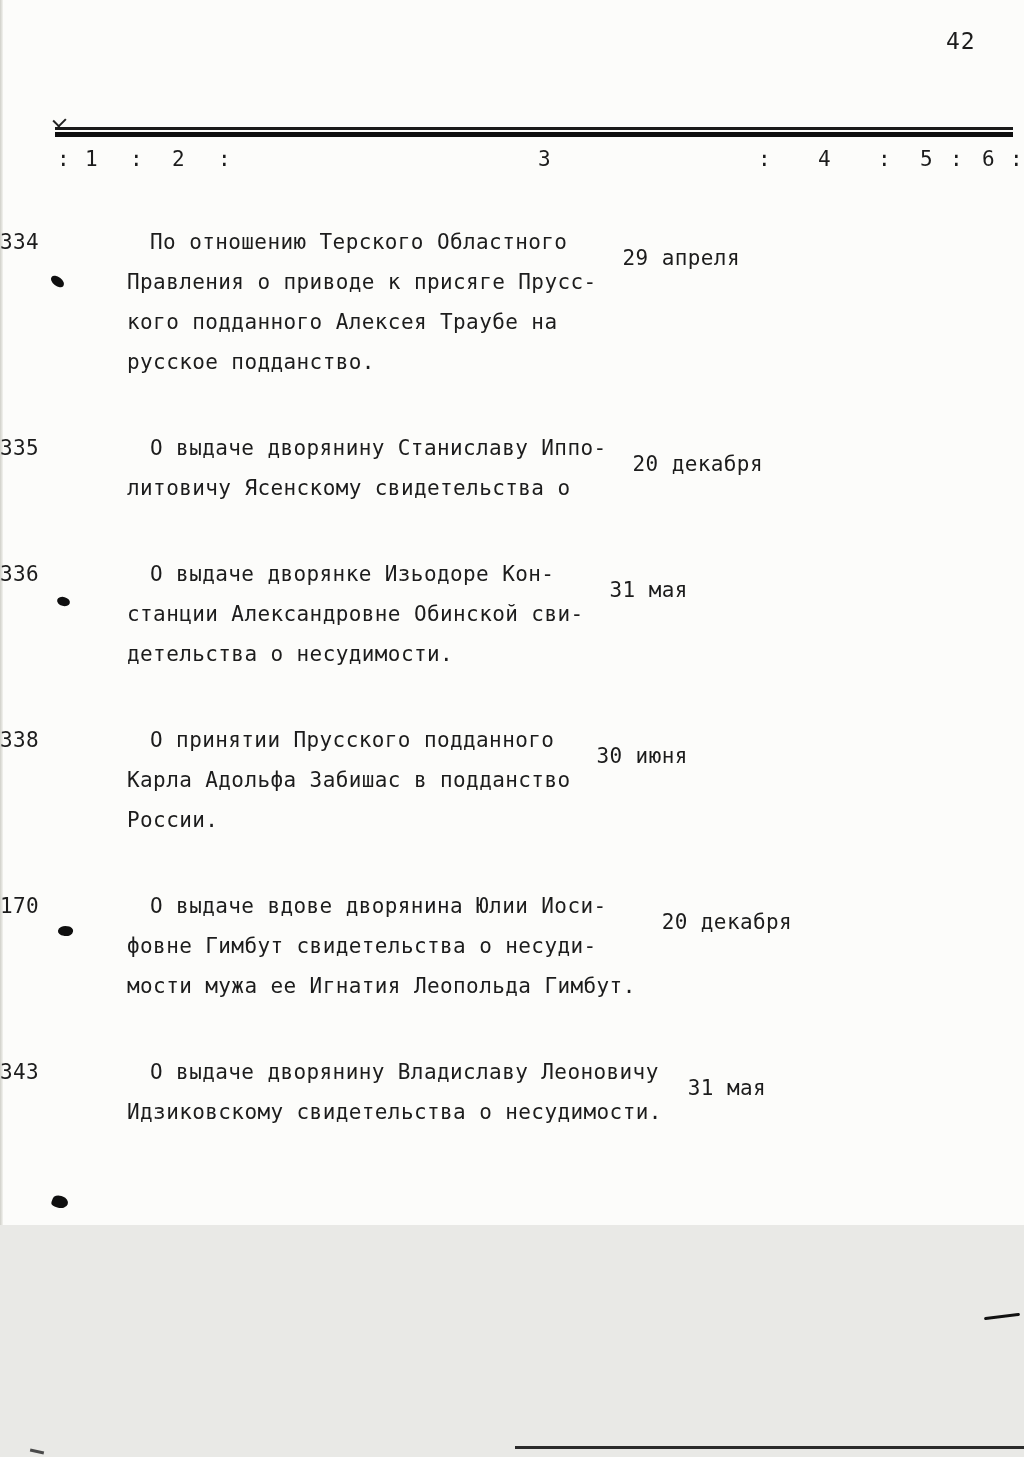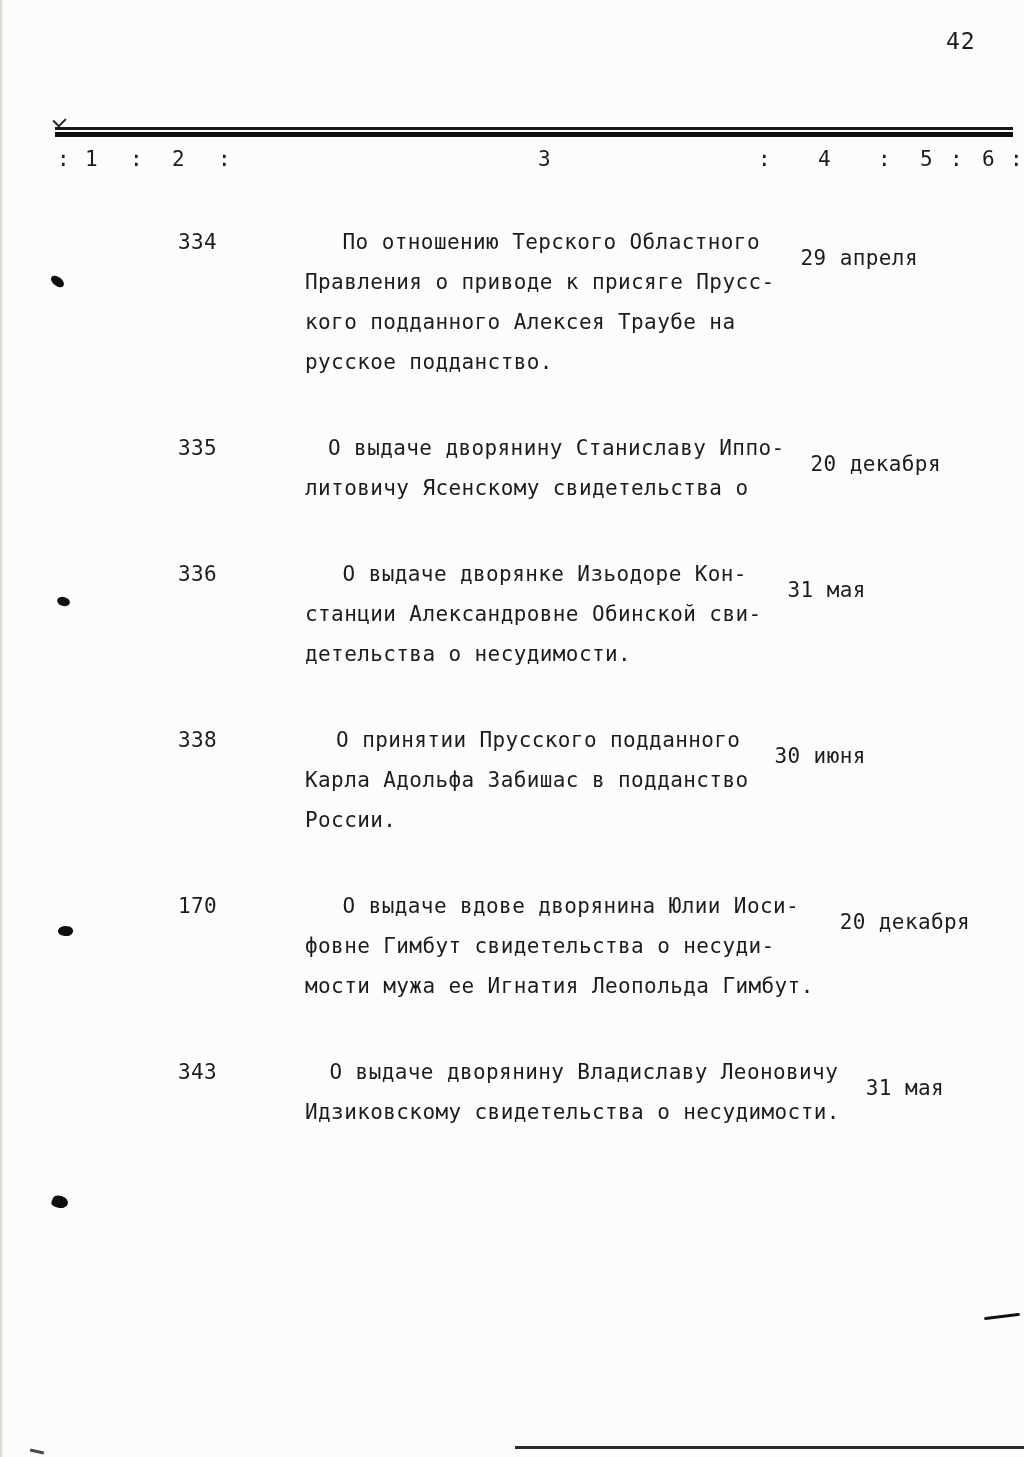--- a/index.html
+++ b/index.html
@@ -2,21 +2,21 @@
 <html><head>
 <meta charset="utf-8">
 <style>
   html,body{margin:0;padding:0;}
   body{
     width:1024px;height:1457px;overflow:hidden;
     background:#e9e9e6;
     font-family:"DejaVu Sans Mono", monospace;
   }
   .page{
-    position:relative;width:1024px;height:1457px;
+    position:relative;width:1024px;height:1225px;
     background:#fcfcfa;color:#1c1c1c;
   }
   .scan-edge-left{
     position:absolute;left:0;top:0;width:3px;height:100%;
     background:linear-gradient(to right,#cfcfc8,#f3f3ef);
   }
   .page-number{
     position:absolute;top:28px;left:946px;
     font-size:23px;letter-spacing:1px;
   }
@@ -26,28 +26,27 @@
   .table-rule .gap{height:2px;}
   .table-rule .thick{height:5px;background:#0e0e0e;}
   
   .col-header{position:absolute;left:0;top:146px;width:1024px;height:28px;font-size:21px;}
   .col-header span{position:absolute;top:0;line-height:26px;}
   
   .entries{position:absolute;left:0;top:222px;width:1024px;}
   .entry{
     display:grid;
     grid-template-columns:127px max-content max-content;
-    padding-left:178px;
     margin-bottom:46px;
     font-size:21px;line-height:40px;
     letter-spacing:0.4px;
   }
   .entry-number{white-space:pre;}
   .entry-text .line{white-space:pre;}
-  .entry-text .line.first{text-indent:23px;text-align:center;}
+  .entry-text .line.first{text-indent:23px;}
   .entry-date{margin-left:26px;white-space:pre;margin-top:16px;}
   
   .ink{position:absolute;background:#0f0f0f;border-radius:50%;}
   .ink-1{left:50px;top:277px;width:15px;height:9px;transform:rotate(38deg);}
   .ink-2{left:57px;top:597px;width:13px;height:9px;transform:rotate(15deg);}
   .ink-3{left:58px;top:926px;width:15px;height:10px;border-radius:60% 40% 55% 45%;transform:rotate(8deg);}
   .ink-4{left:52px;top:1196px;width:16px;height:12px;border-radius:50% 50% 60% 30%;transform:rotate(20deg);}
   .check-mark{
     position:absolute;left:54px;top:116px;width:9px;height:7px;
     border-left:2px solid #222;border-bottom:2px solid #222;

